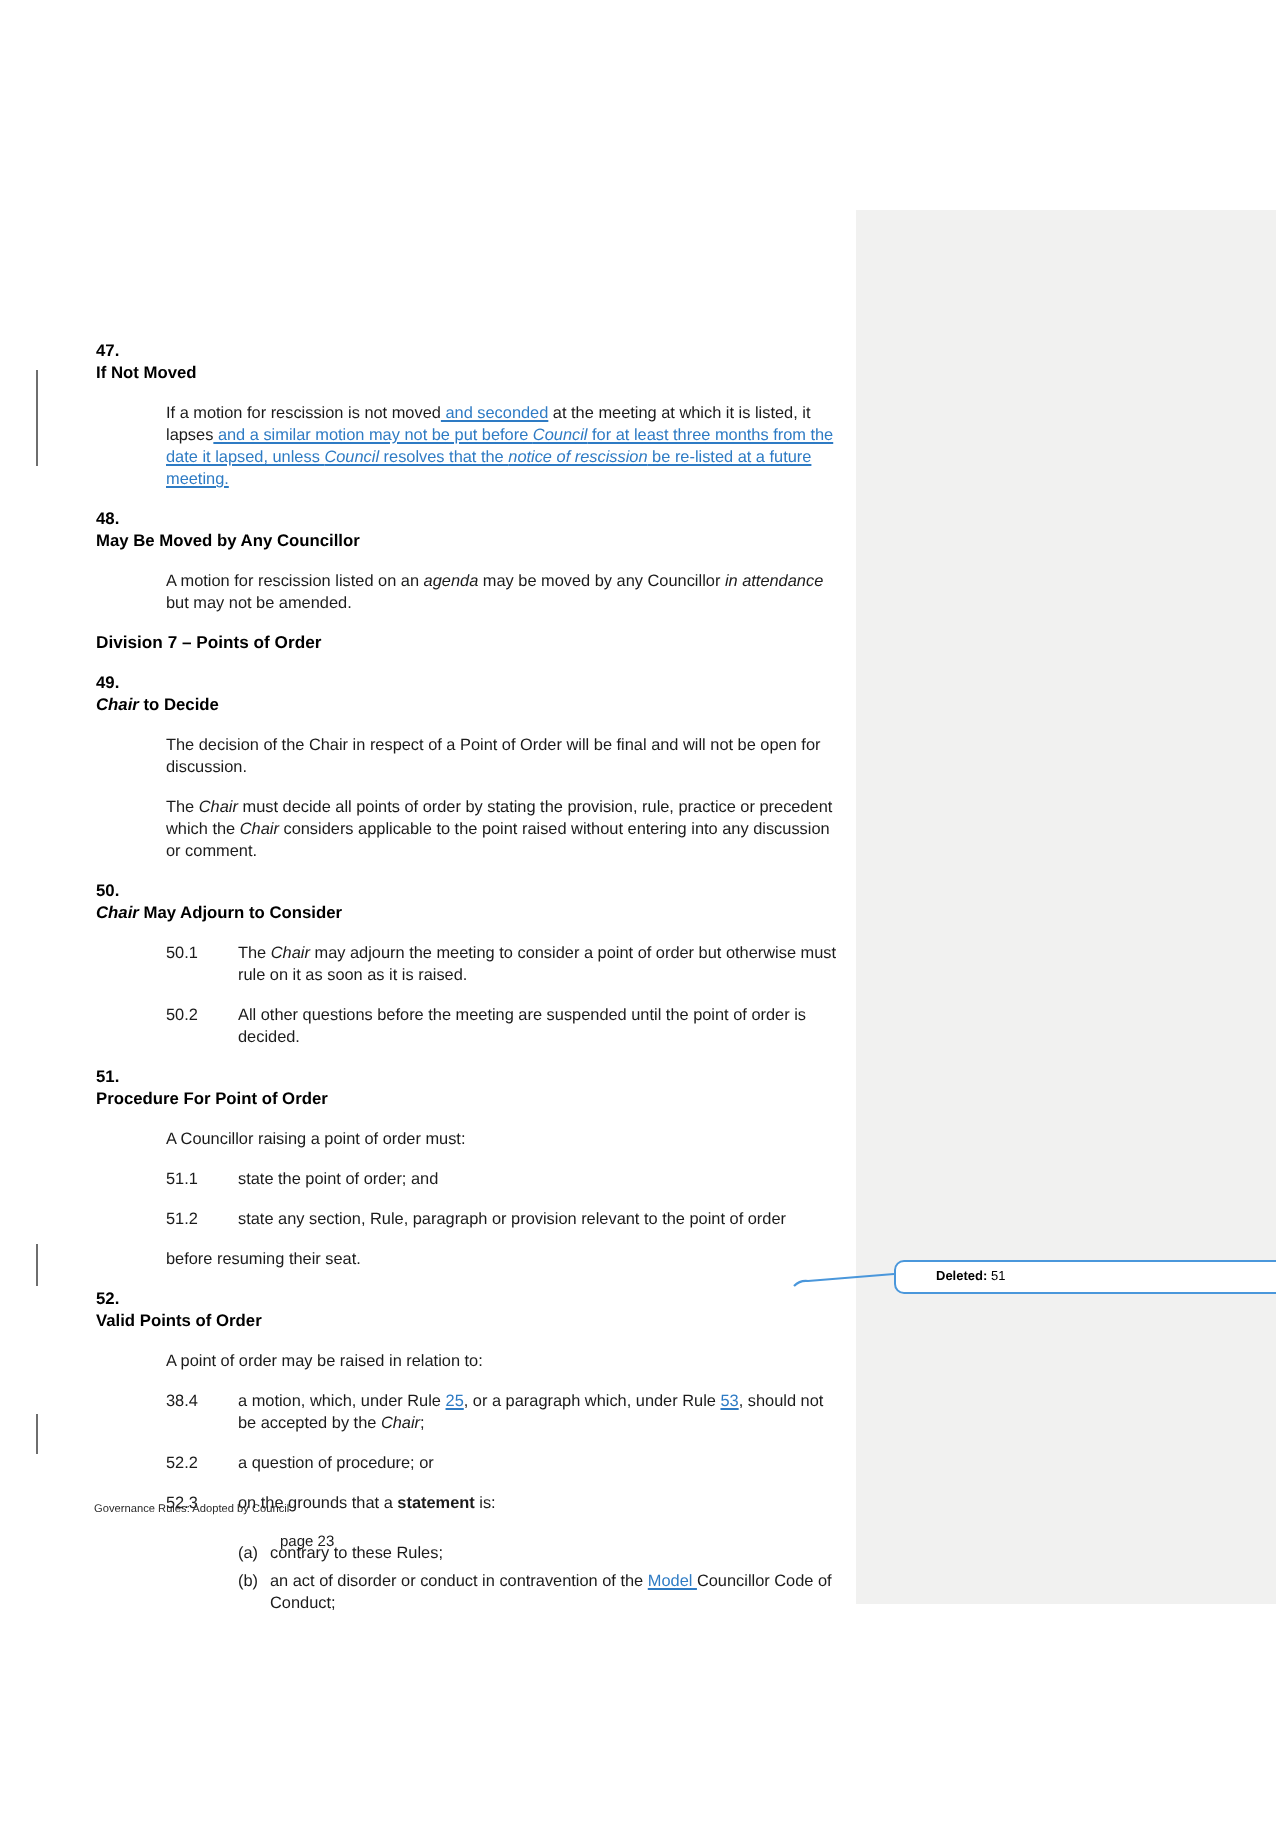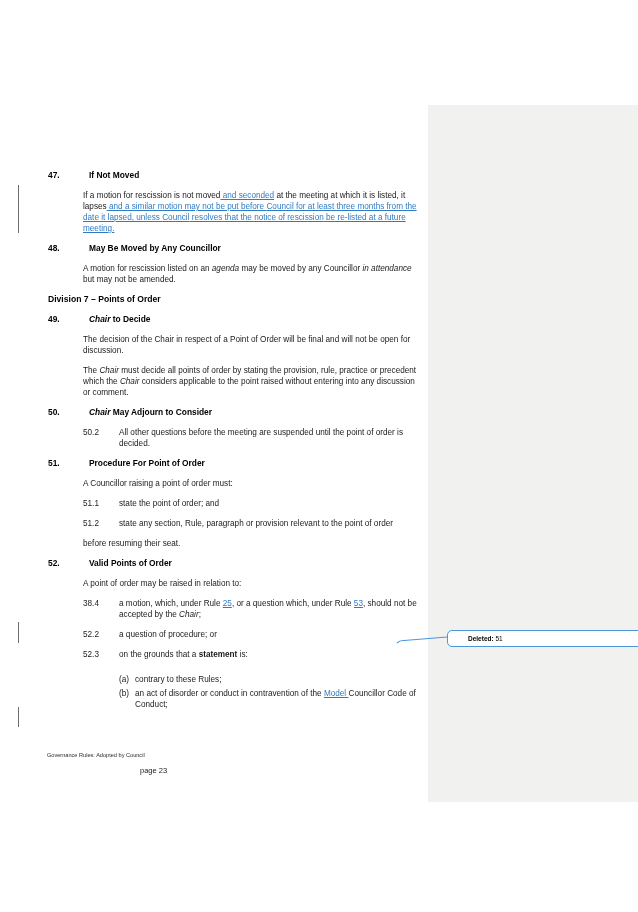--- a/index.html
+++ b/index.html
@@ -13,35 +13,35 @@
   }
   .change-bar { position:absolute; left:18px; width:1px; background:#6e6e6e; }
   .bar-1 { top:185px; height:48px; }
   .bar-2 { top:622px; height:21px; }
   .bar-3 { top:707px; height:20px; }
 
   .content {
     position:absolute; left:48px; top:170px; width:371px;
     font-size:8.2px; line-height:11px;
   }
-  .b-heading1 { display:flex; font-weight:bold; margin-bottom:9px; font-size:8.4px; color:#000; }
+  .b-heading1 { display:flex; font-weight:bold; margin-bottom:9px; font-size:8.4px; color:#000;flex-direction:column; }
   .b-heading1 .num { width:41px; flex:none; }
   .b-division { font-weight:bold; margin-bottom:9px; font-size:8.6px; color:#000; }
   .b-para { margin-left:35px; margin-bottom:9px; }
   .b-sub { display:flex; margin-left:35px; margin-bottom:9px; }
   .b-sub .num { width:36px; flex:none; }
   .b-alpha { display:flex; margin-left:71px; margin-bottom:3px; }
   .b-alpha .num { width:16px; flex:none; }
   .b-sub:has(+ .b-alpha) { margin-bottom:14px; }
   .runs { flex:1; }
 
   .r-i { font-style:italic;text-align:right; }
   .r-b { font-weight:bold; }
   .r-ins { color:#2e7bc4; text-decoration:underline; }
-  .r-insi { color:#2e7bc4; text-decoration:underline; }
+  .r-insi { color:#2e7bc4; text-decoration:underline; font-style:italic; }
 
   .balloon {
     position:absolute; left:447px; top:630px; width:200px; height:17px;
     background:#ffffff; border:1px solid #4a97db; border-radius:5px;
     box-sizing:border-box; font-size:6.5px; line-height:15px; padding-left:20px;
     color:#000;
   }
   .balloon .bal-label { font-weight:bold; }
   .connector { position:absolute; left:0; top:0; pointer-events:none; }
 
@@ -79,20 +79,24 @@
         <span class="num">49.</span>
         <span class="runs"><span class="r-i">Chair</span><span> to Decide</span></span>
       </div>
       <div class="b-para"><span class="runs"><span>The decision of the Chair in respect of a Point of Order will be final and will not be open for discussion.</span></span></div>
       <div class="b-para"><span class="runs"><span>The </span><span class="r-i">Chair</span><span> must decide all points of order by stating the provision, rule, practice or precedent which the </span><span class="r-i">Chair</span><span> considers applicable to the point raised without entering into any discussion or comment.</span></span></div>
       <div class="b-heading1">
         <span class="num">50.</span>
         <span class="runs"><span class="r-i">Chair</span><span> May Adjourn to Consider</span></span>
       </div>
       <div class="b-sub">
+        <span class="num">50.1</span>
+        <span class="runs"><span>The </span><span class="r-i">Chair</span><span> may adjourn the meeting to consider a point of order but otherwise must rule on it as soon as it is raised.</span></span>
+      </div>
+      <div class="b-sub">
         <span class="num">50.2</span>
         <span class="runs"><span>All other questions before the meeting are suspended until the point of order is decided.</span></span>
       </div>
       <div class="b-heading1">
         <span class="num">51.</span>
         <span class="runs"><span>Procedure For Point of Order</span></span>
       </div>
       <div class="b-para"><span class="runs"><span>A Councillor raising a point of order must:</span></span></div>
       <div class="b-sub">
         <span class="num">51.1</span>
@@ -103,21 +107,21 @@
         <span class="runs"><span>state any section, Rule, paragraph or provision relevant to the point of order</span></span>
       </div>
       <div class="b-para"><span class="runs"><span>before resuming their seat.</span></span></div>
       <div class="b-heading1">
         <span class="num">52.</span>
         <span class="runs"><span>Valid Points of Order</span></span>
       </div>
       <div class="b-para"><span class="runs"><span>A point of order may be raised in relation to:</span></span></div>
       <div class="b-sub">
         <span class="num">38.4</span>
-        <span class="runs"><span>a motion, which, under Rule </span><span class="r-ins">25</span><span>, or a question which, under Rule </span><span class="r-ins">53</span><span>, should not be accepted by the </span><span class="r-i">Chair</span><span>;</span></span>
+        <span class="runs"><span>a motion, which, under Rule </span><span class="r-ins">25</span><span>, or a paragraph which, under Rule </span><span class="r-ins">53</span><span>, should not be accepted by the </span><span class="r-i">Chair</span><span>;</span></span>
       </div>
       <div class="b-sub">
         <span class="num">52.2</span>
         <span class="runs"><span>a question of procedure; or</span></span>
       </div>
       <div class="b-sub">
         <span class="num">52.3</span>
         <span class="runs"><span>on the grounds that a </span><span class="r-b">statement</span><span> is:</span></span>
       </div>
       <div class="b-alpha">

